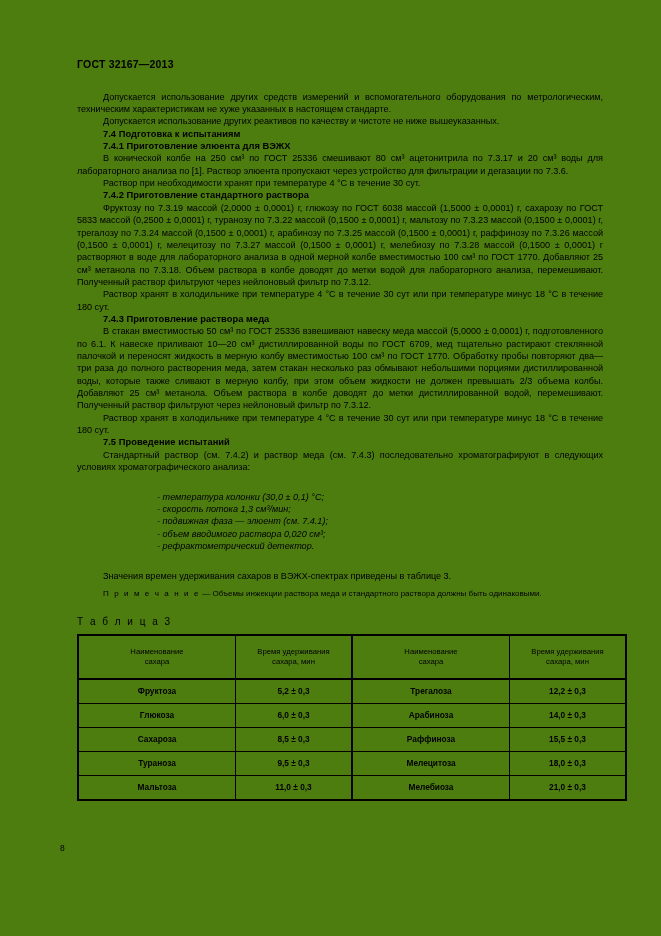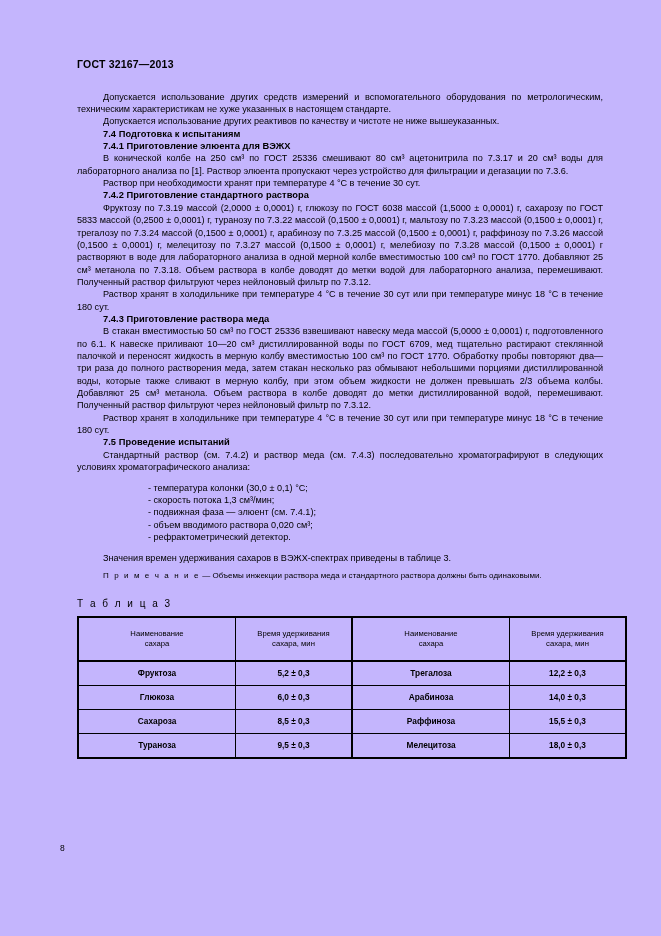--- a/index.html
+++ b/index.html
@@ -14,21 +14,21 @@
     color: #000000;
     position: relative;
     overflow: hidden;
   }
   .page {
     position: absolute;
     left: 0;
     top: 0;
     width: 661px;
     height: 936px;
-    background: #c4b5fd;
+    background: #4d7c0f;
   }
   .content {
     position: absolute;
     left: 77px;
     top: 58px;
     width: 526px;
   }
 
   
   .doc-header {
@@ -54,23 +54,24 @@
   h4.head {
     margin: 0;
     font-size: 9.3px;
     font-weight: bold;
     line-height: 12.4px;
     text-indent: 26px;
     letter-spacing: 0.05px;
   }
 
   .dash-list {
-    margin: 8px;
+    margin: 17px;
     padding: 0;
     list-style: none;
+    font-style: italic;
   }
   .dash-list li {
     font-size: 9.1px;
     line-height: 12.4px;
     padding-left: 63px;
     white-space: nowrap;
   }
 
   .note {
     margin: 0;
@@ -246,19 +247,25 @@
           <td>8,5 ± 0,3</td>
           <td class="thick-l">Раффиноза</td>
           <td>15,5 ± 0,3</td>
         </tr>
         <tr>
           <td>Тураноза</td>
           <td>9,5 ± 0,3</td>
           <td class="thick-l">Мелецитоза</td>
           <td>18,0 ± 0,3</td>
         </tr>
+        <tr>
+          <td>Мальтоза</td>
+          <td>11,0 ± 0,3</td>
+          <td class="thick-l">Мелебиоза</td>
+          <td>21,0 ± 0,3</td>
+        </tr>
       </tbody>
     </table>
 
   </div>
 
   <div class="page-number">8</div>
 </div>
 
 </body></html>

